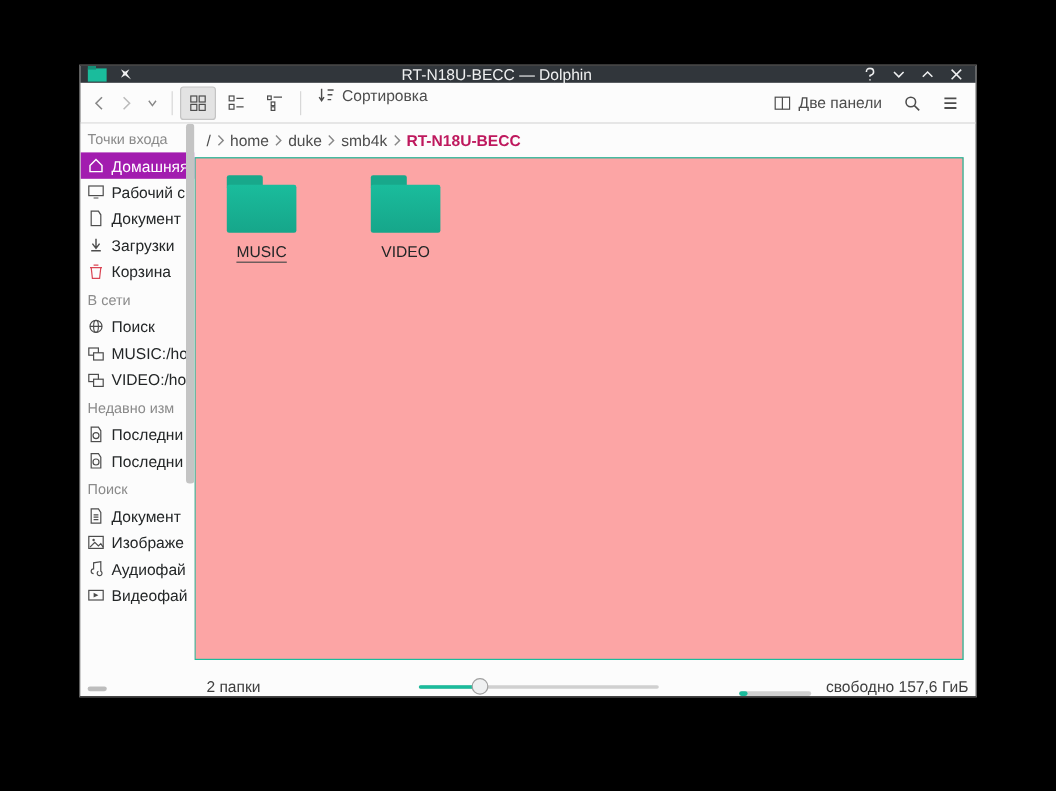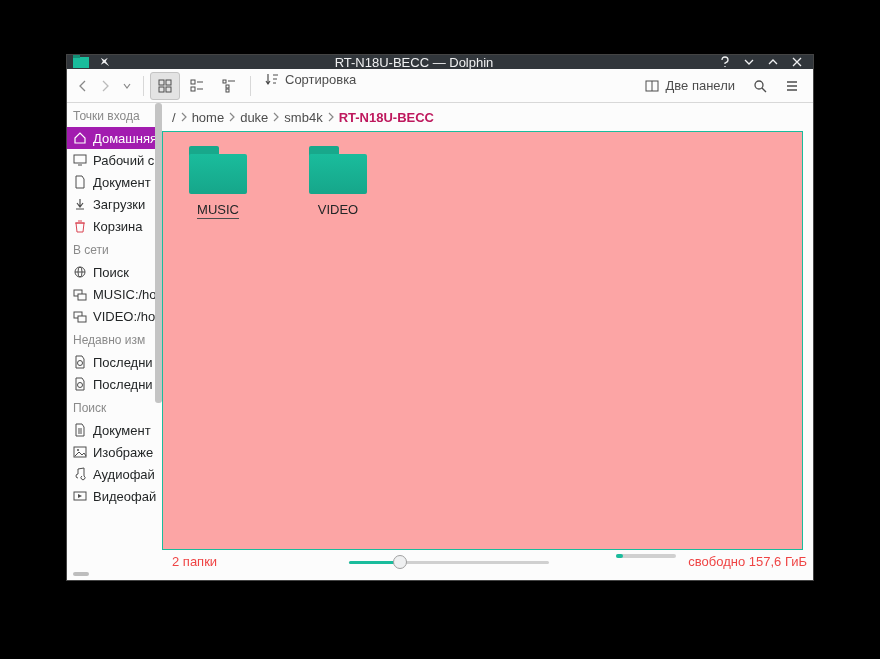--- a/index.html
+++ b/index.html
@@ -32,21 +32,21 @@
   .bc-seg { cursor: pointer; }
   .bc-seg.current { font-weight: bold; color: #be185d; }
   .bc-chev { color: #888; }
   .fileview { flex: 1; margin: 0 10px 4px 0; border: 1px solid #1abc9c; background: #fca5a5; display: flex; align-content: flex-start; flex-wrap: wrap; padding: 14px 20px; gap: 50px; }
   .folder-item { display: flex; flex-direction: column; align-items: center; width: 70px; cursor: pointer; }
   .folder-icon { width: 58px; height: 48px; position: relative; margin-bottom: 8px; }
   .folder-tab { position: absolute; top: 0; left: 0; width: 30px; height: 10px; background: #18a88b; border-radius: 2px 2px 0 0; }
   .folder-body { position: absolute; top: 8px; left: 0; width: 58px; height: 40px; background: linear-gradient(#1abc9c, #16a68a); border-radius: 2px; }
   .folder-label { font-size: 13px; color: #232627; padding-bottom: 1px; }
   .folder-label.sel { border-bottom: 1px solid #4d4d4d; }
-  .statusbar { height: 26px; display: flex; align-items: flex-start; padding: 0 6px 0 10px; font-size: 13px; color: #ef4444; gap: 12px; }
+  .statusbar { height: 26px; display: flex; align-items: flex-end; padding: 0 6px 0 10px; font-size: 13px; color: #404040; gap: 12px; }
   .slider-wrap { flex: 0 0 200px; position: relative; height: 16px; margin-left:120px; }
   .slider-track { position: absolute; top: 7px; left: 0; right: 0; height: 3px; background: #d0d0d0; border-radius: 2px; }
   .slider-fill { position: absolute; top: 7px; left: 0; width: 25%; height: 3px; background: #1abc9c; border-radius: 2px; }
   .slider-thumb { position: absolute; top: 1px; left: 22%; width: 14px; height: 14px; background: #eff0f1; border: 1px solid #a0a0a0; border-radius: 50%; }
   .disk-bar { width: 60px; height: 4px; background: #d0d0d0; border-radius: 2px; position: relative; margin-left: auto; }
   .disk-bar-fill { position: absolute; left: 0; top: 0; height: 100%; width: 12%; background: #1abc9c; border-radius: 2px; }
   .status-right { }
   svg { display: block; }
 </style>
 </head>

